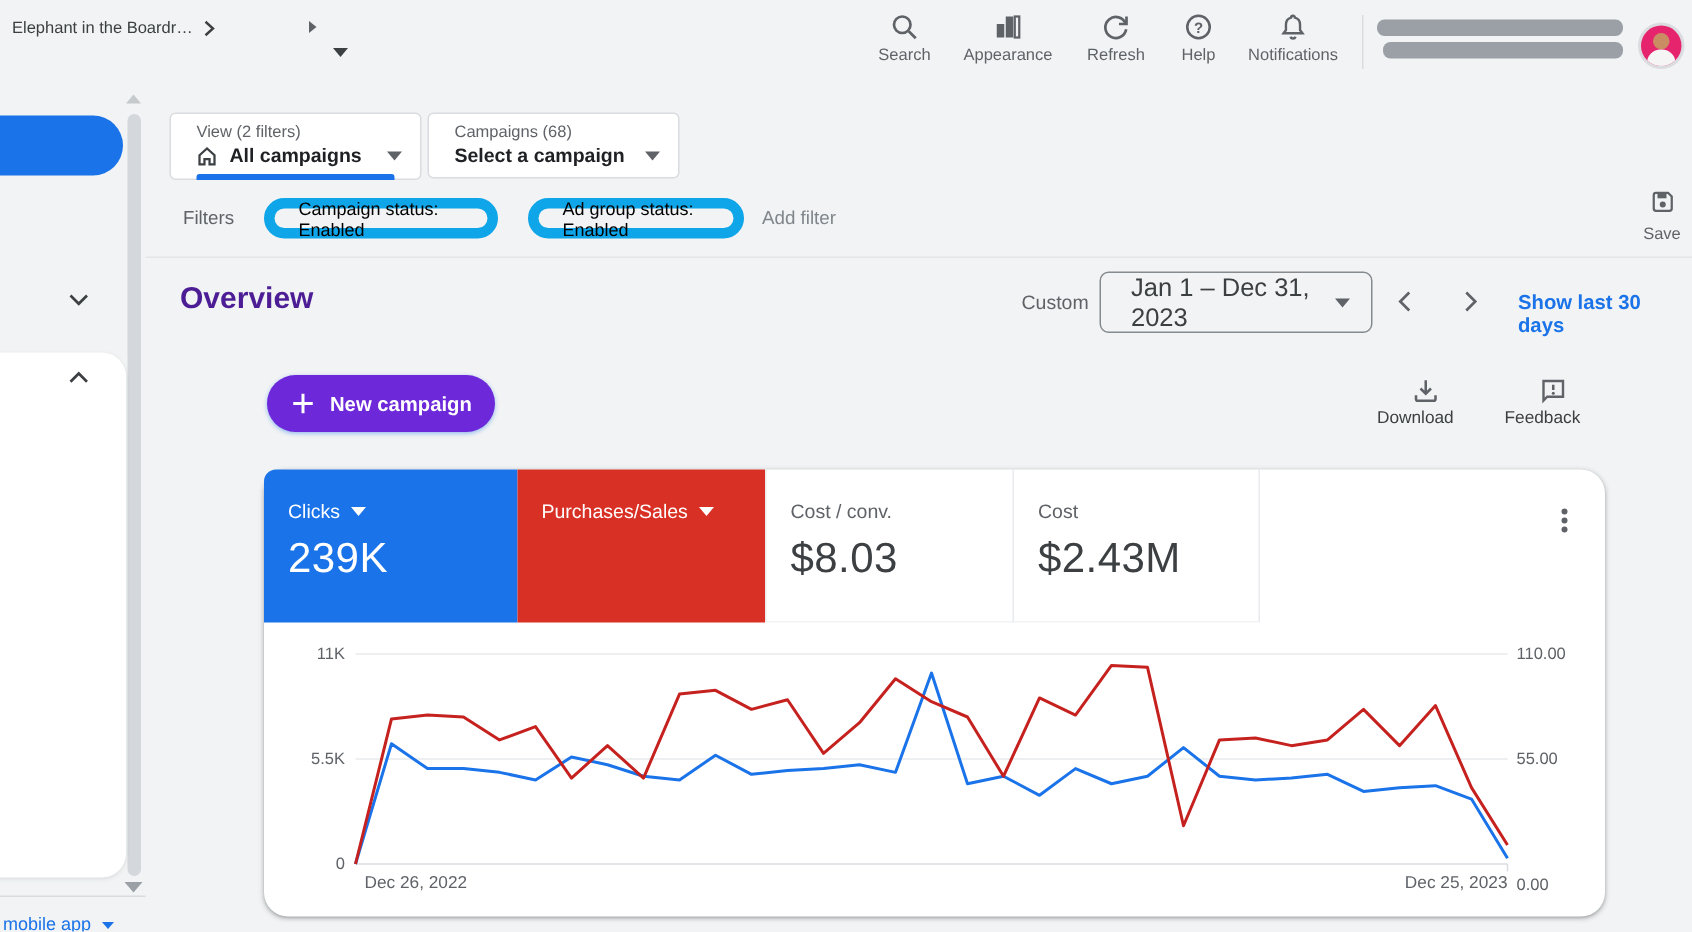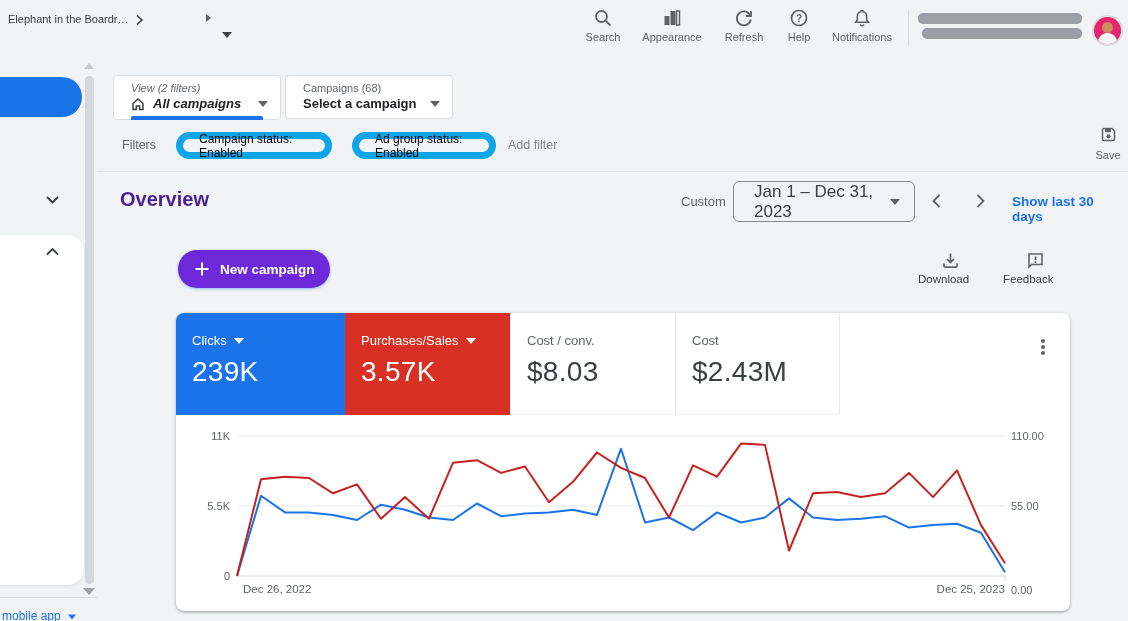--- a/index.html
+++ b/index.html
@@ -33,21 +33,21 @@
   .side-divider { left:0; top:597px; width:97px; height:1px; background:#dadce0; }
   .mobile-app { left:2px; top:609px; font-size:12px; color:#1a73e8; white-space:nowrap; }
   .mobile-app .mini-caret { border-top-color:#1a73e8; margin-left:6px; transform:scale(.8); }
 
   
   .dd { background:#fff; border:1px solid #dadce0; border-radius:4px; padding:6px 12px 4px 17px; cursor:pointer; }
   .dd-label { font-size:11px; color:#5f6368; display:block; }
   .dd-row { display:flex; align-items:center; margin-top:2px; }
   .dd-value { font-size:13px; font-weight:bold; color:#202124; }
   .dd-caret { margin-left:auto; width:0; height:0; border-left:5px solid transparent; border-right:5px solid transparent; border-top:6px solid #5f6368; }
-  .dd1 { left:113px; top:75px; width:168px; height:45px;font-style:italic; }
+  .dd1 { left:113px; top:75px; width:168px; height:45px; }
   .dd2 { left:285px; top:75px; width:168px; height:44px; }
   .dd-underline { position:absolute; left:17px; right:17px; bottom:-1px; height:4px; border-radius:2px 2px 0 0; background:#1a73e8; }
   .filters-label { left:122px; top:138px; font-size:12.5px; color:#5f6368; }
   .chip { height:27px; border:7px solid #0ea5e9; border-radius:14px; display:flex; align-items:center; justify-content:center; font-size:12px; color:#000000; cursor:pointer; padding:0 16px; }
   .chip1 { left:176px; top:132px; width:156px; }
   .chip2 { left:352px; top:132px; width:144px; }
   .add-filter { left:508px; top:138px; font-size:12.5px; color:#80868b; cursor:pointer; }
   .save-wrap { left:1092px; top:126px; width:32px; text-align:center; cursor:pointer; }
   .save-label { font-size:11px; color:#5f6368; display:block; margin-top:2px; }
   .bar-divider { left:97px; top:171px; width:1031px; height:1px; background:#e3e6e8; }
@@ -62,21 +62,21 @@
   .show-last { left:1012px; top:194px; font-size:13.5px; font-weight:bold; color:#1a73e8; cursor:pointer; }
 
   
   .new-campaign { left:178px; top:250px; width:152px; height:38px; border-radius:19px; background:#6d28d9; color:#fff; display:flex; align-items:center; padding-left:16px; box-shadow:0 1px 3px rgba(26,115,232,.45); cursor:pointer; border:none; }
   .nc-label { font-size:13.5px; font-weight:bold; margin-left:10px; }
   .tool-btn { top:251px; width:64px; cursor:pointer; }
   .tool-btn svg { display:block; margin:0 auto; }
   .tool-label { font-size:11.5px; color:#3c4043; display:block; margin-top:3px; }
 
   
-  .card { left:176px; top:313px; width:894px; height:298px; background:#fff; border-radius:8px; box-shadow:0 1px 2px rgba(60,64,67,.3), 0 1px 3px 1px rgba(60,64,67,.15); }
+  .card { left:176px; top:313px; width:894px; height:298px; background:#fff; border-radius:16px; box-shadow:0 1px 2px rgba(60,64,67,.3), 0 1px 3px 1px rgba(60,64,67,.15); }
   .metric { position:absolute; top:0; height:102px; padding:20px 0 0 16px; cursor:pointer; }
   .metric-label { font-size:13px; display:flex; align-items:center; gap:7px; }
   .metric-value { font-size:28px; margin-top:8px; letter-spacing:.3px; }
   .m-caret { width:0; height:0; border-left:5px solid transparent; border-right:5px solid transparent; border-top:6px solid #ffffff; }
   .m1 { left:0; width:169px; border-radius:8px 0 0 0; }
   .m2 { left:169px; width:165px; }
   .m3 { left:334px; width:165px; border-left:1px solid #e8eaed; border-bottom:1px solid #f1f3f4; }
   .m4 { left:499px; width:165px; border-left:1px solid #e8eaed; border-right:1px solid #e8eaed; border-bottom:1px solid #f1f3f4; }
   .m3 .metric-label, .m4 .metric-label { color:#5f6368; }
   .m3 .metric-value, .m4 .metric-value { color:#3c4043; }
@@ -277,21 +277,20 @@
           <span class="m-caret"></span>
         </span>
       <div class="metric-value" style="color:#fff;">239K</div>
     </div>
 
     <div class="metric m2" style="background: rgb(217, 48, 37);">
       <span class="metric-label" style="color:#fff;">
           <span>Purchases/Sales</span>
           <span class="m-caret"></span>
         </span>
-      <div class="metric-value" style="color:#fff;">3.57K</div>
     </div>
 
     <div class="metric m3">
       <span class="metric-label">
           <span>Cost / conv.</span>
         </span>
       <div class="metric-value">$8.03</div>
     </div>
 
     <div class="metric m4">

